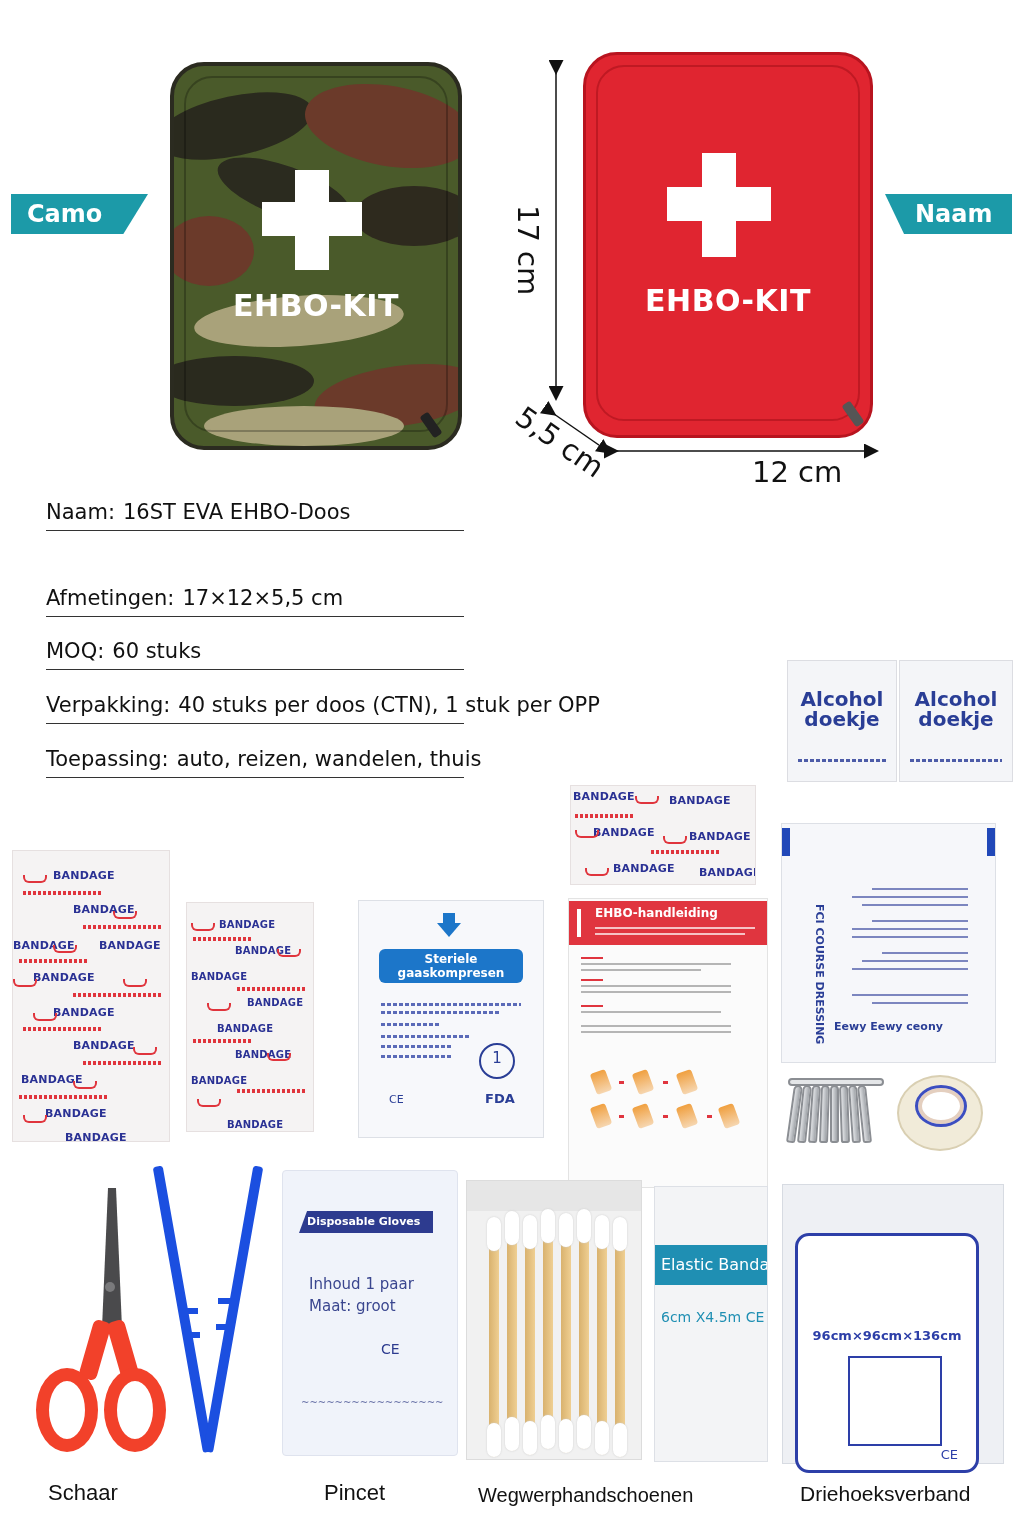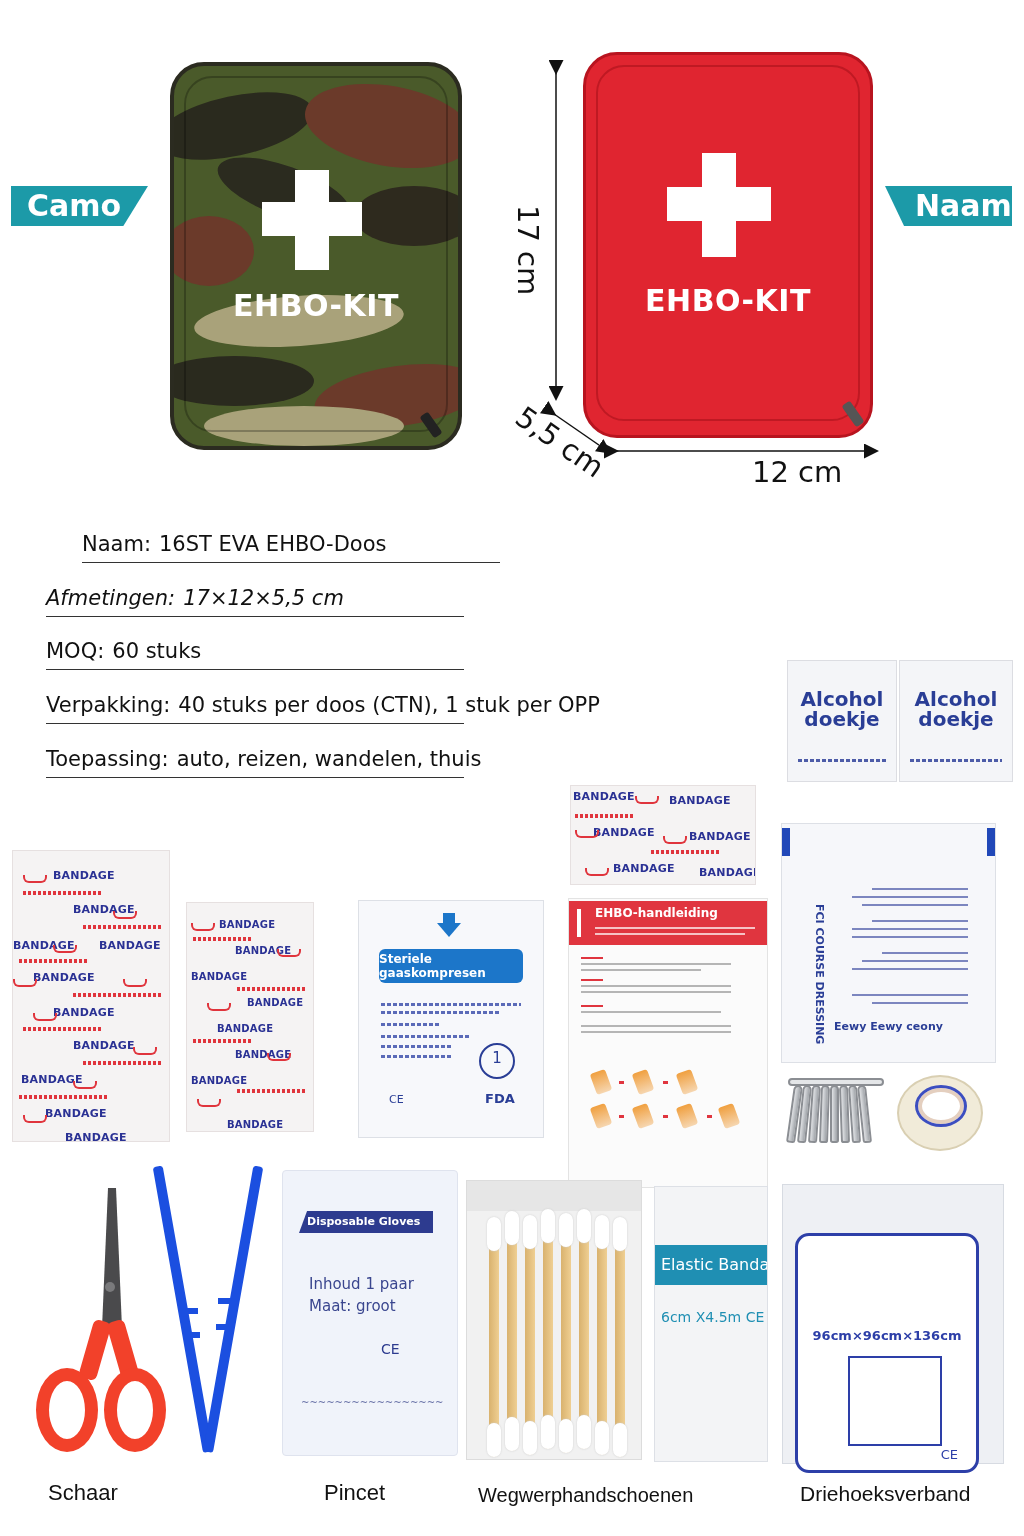--- a/index.html
+++ b/index.html
@@ -1,21 +1,21 @@
 <!DOCTYPE html>
 <html><head>
   <meta charset="utf-8">
   <style>
     * { box-sizing: border-box; margin: 0; padding: 0; }
     html, body { width: 1024px; height: 1536px; background: #ffffff; overflow: hidden; }
     body { position: relative; font-family: "DejaVu Sans", "Liberation Sans", sans-serif; color: #111; }
 
     
-    .tag { position: absolute; background: #1c9aa8; color: #fff; font-weight: bold; font-size: 30px;
-           height: 40px; line-height: 40px; }
+    .tag { position: absolute; background: #1c9aa8; color: #fff; font-weight: bold; font-size: 24px;
+           height: 40px; line-height: 40px; margin-top: 8px; }
     .tag-camo { left: 11px; top: 186px; width: 137px; padding-left: 16px;
                 clip-path: polygon(0 0, 100% 0, 82% 100%, 0 100%); }
     .tag-rood { left: 885px; top: 186px; width: 127px; padding-left: 30px;
                 clip-path: polygon(0 0, 100% 0, 100% 100%, 15% 100%); }
 
     
     .bag { position: absolute; border-radius: 34px; overflow: hidden; }
     .bag-camo { left: 170px; top: 62px; width: 292px; height: 388px; background: #4a5a2a;
                 border: 4px solid #2b2b20; }
     .bag-red  { left: 583px; top: 52px; width: 290px; height: 386px; background: #e02530;
@@ -46,21 +46,21 @@
     .bandage .bl { position: absolute; font-size: 11px; font-weight: bold; color: #2a3194; white-space: nowrap; letter-spacing: 0.2px; }
     .bandage .rl { position: absolute; height: 4px; background: repeating-linear-gradient(90deg, #e0343c 0 3px, transparent 3px 5px); }
     .bandage .foot { position: absolute; width: 24px; height: 8px; border: 2px solid #e0343c; border-top: none; border-radius: 0 0 6px 6px; }
 
     .wipe { background: #f4f5f8; border: 1px solid #dcdde2; }
     .wipe .t { position: absolute; width: 100%; text-align: center; color: #2a3e96; font-weight: bold; font-size: 20px; line-height: 20px; }
     .wipe .small { position: absolute; left: 10px; right: 10px; height: 3px; background: repeating-linear-gradient(90deg, #4d5ca8 0 4px, transparent 4px 6px); }
 
     .gauze { background: #f7f8fb; border: 1px solid #dde0e6; }
     .gauze .band { position: absolute; left: 20px; right: 20px; top: 48px; height: 34px; background: #1c76c9; border-radius: 6px; color: #fff; }
-    .gauze .band .h { position: absolute; left: 0; right: 0; top: 3px; font-size: 12px; font-weight: bold; }
+    .gauze .band .h { position: absolute; left: 0; right: 0; top: 3px; text-align: center; font-size: 12px; font-weight: bold; }
     .gauze .band .s { position: absolute; left: 0; right: 0; top: 18px; text-align: center; font-size: 9px; }
     .gauze .arrow { position: absolute; left: 78px; top: 22px; width: 0; height: 0; border-left: 12px solid transparent; border-right: 12px solid transparent; border-top: 14px solid #1c76c9; }
     .gauze .arrow-stem { position: absolute; left: 84px; top: 12px; width: 12px; height: 12px; background: #1c76c9; }
     .gauze .line { position: absolute; left: 22px; height: 3px; background: repeating-linear-gradient(90deg, #5b6bb8 0 4px, transparent 4px 6px); }
     .gauze .circle { position: absolute; left: 120px; top: 142px; width: 36px; height: 36px; border: 2px solid #2a3e96; border-radius: 50%; text-align: center; color: #2a3e96; font-size: 15px; line-height: 26px; }
     .gauze .fda { position: absolute; left: 126px; top: 190px; font-weight: bold; color: #2a3e96; font-size: 13px; }
     .gauze .ce { position: absolute; left: 30px; top: 192px; color: #2a3e96; font-size: 11px; }
 
     .manual { background: #fbfbfb; border: 1px solid #e3e3e3; }
     .manual .hdr { position: absolute; left: 0; right: 0; top: 2px; height: 44px; background: #e0353f; color: #fff; }
@@ -158,24 +158,24 @@
     </marker>
   </defs>
   <line x1="556" y1="72" x2="556" y2="398" stroke="#111" stroke-width="1.5" marker-end="url(#ah)" marker-start="url(#ah)"></line>
   <line x1="554" y1="414" x2="609" y2="452" stroke="#111" stroke-width="1.5" marker-end="url(#ah)" marker-start="url(#ah)"></line>
   <line x1="616" y1="451" x2="876" y2="451" stroke="#111" stroke-width="1.5" marker-end="url(#ah)" marker-start="url(#ah)"></line>
 </svg>
 <div class="dim-text dim-17" style="left:545px;top:205px;">17 cm</div>
 <div class="dim-text dim-55">5,5 cm</div>
 <div class="dim-text dim-12">12 cm</div>
 
-<div class="spec-row" style="top:532px;margin-left:36px;">
+<div class="spec-row" style="top:500px;">
   <span class="k">Naam:</span><span>16ST EVA EHBO-Doos</span>
 </div>
-<div class="spec-row" style="top:586px;font-style:italic;">
+<div class="spec-row" style="top:586px;">
   <span class="k">Afmetingen:</span><span>17×12×5,5 cm</span>
 </div>
 <div class="spec-row" style="top:639px;">
   <span class="k">MOQ:</span><span>60 stuks</span>
 </div>
 <div class="spec-row" style="top:693px;">
   <span class="k">Verpakking:</span><span>40 stuks per doos (CTN), 1 stuk per OPP</span>
 </div>
 <div class="spec-row" style="top:747px;">
   <span class="k">Toepassing:</span><span>auto, reizen, wandelen, thuis</span>

